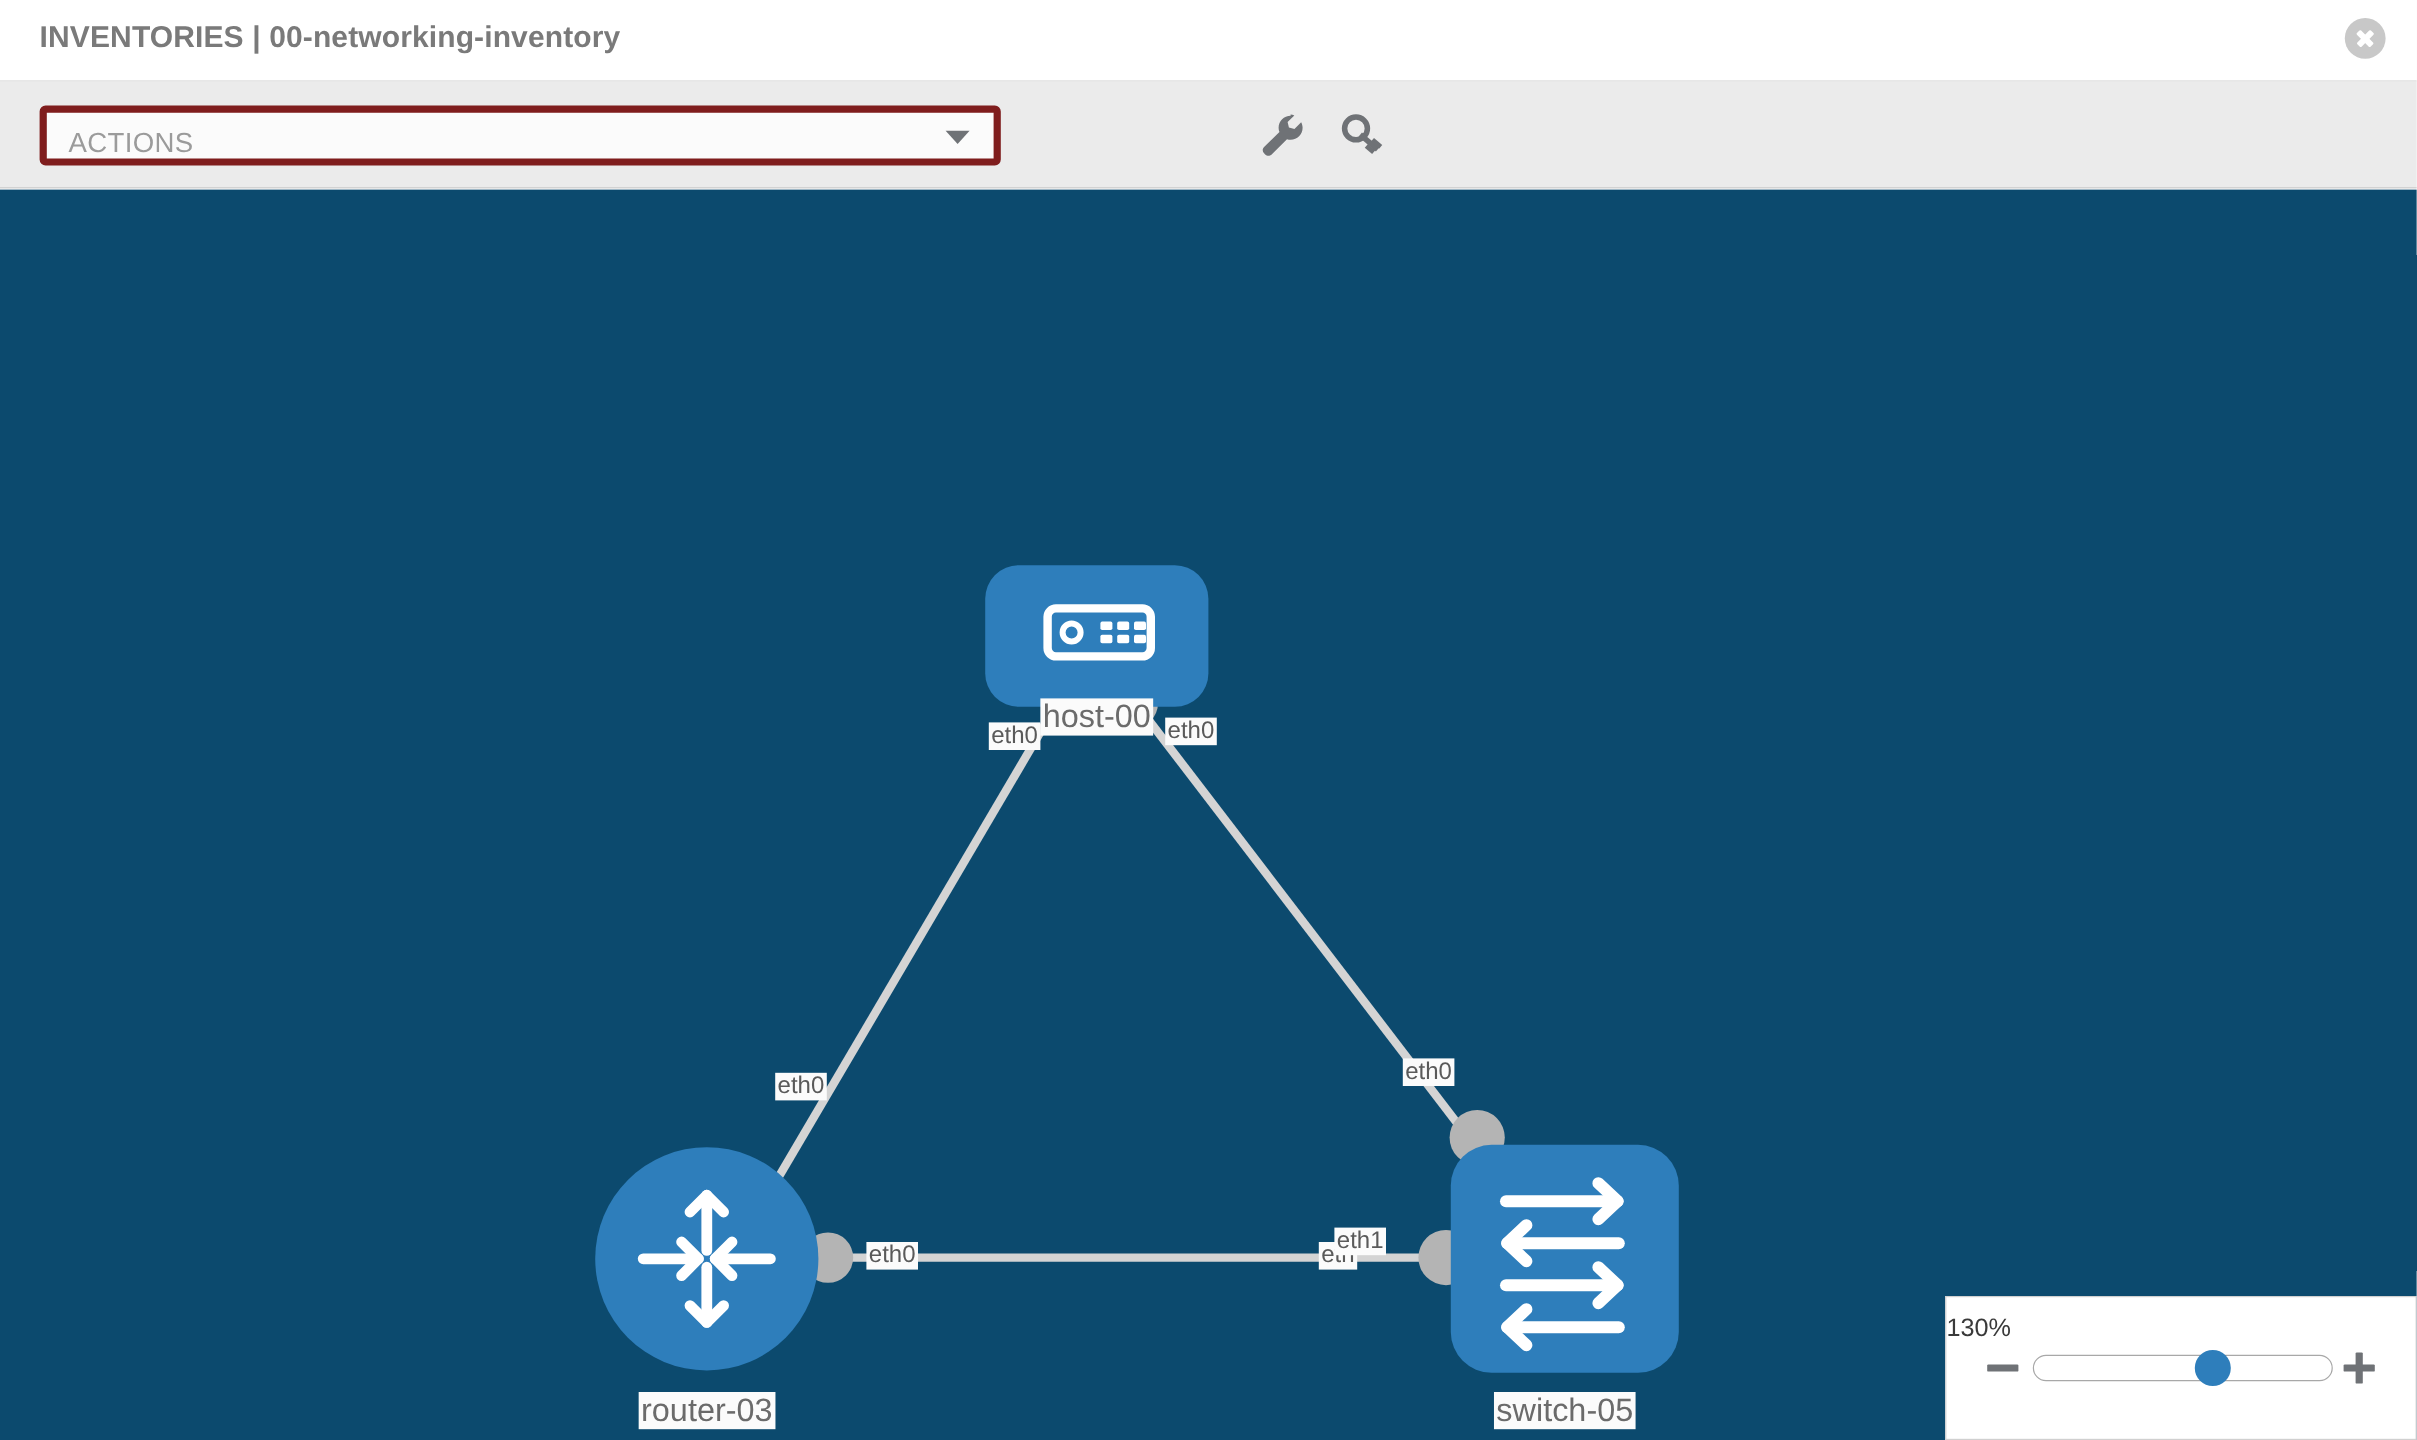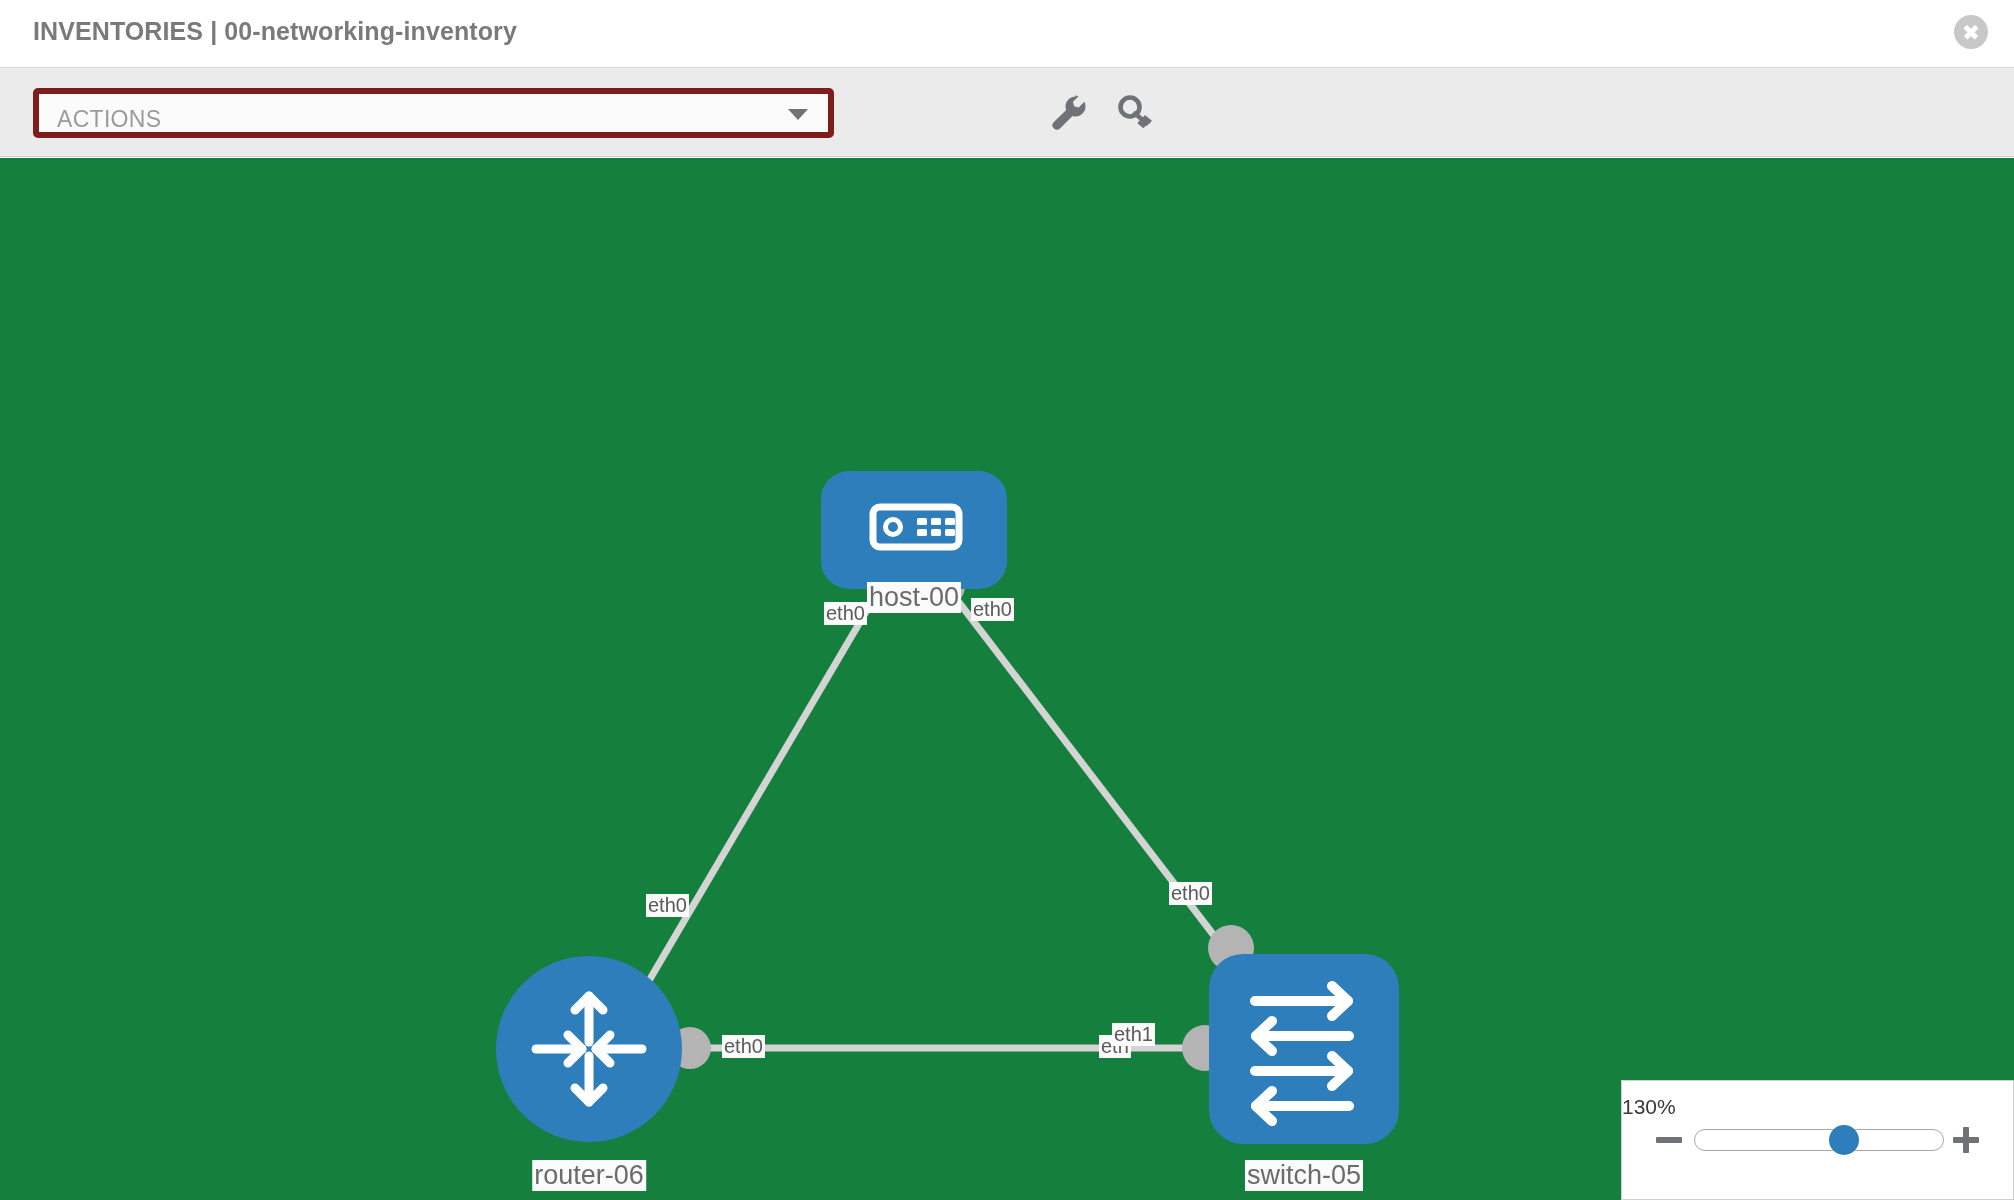--- a/index.html
+++ b/index.html
@@ -115,21 +115,21 @@
     font-size: 23px;
     color: #9b9b9b;
     letter-spacing: 0.3px;
   }
 
   
   .canvas {
     position: absolute;
     left: 0; top: 158px;
     width: 2014px; height: 1042px;
-    background: #15803d;
+    background: #0c4a6e;
     overflow: hidden;
   }
   .canvas-svg {
     position: absolute;
     left: 0; top: 0;
     width: 2014px; height: 1042px;
   }
 
   
   .node-label {
@@ -328,21 +328,21 @@
     <div class="iface-label" style="left:1169px; top:724px;">eth0</div>
 
     <div class="iface-label" style="left:722px; top:877px;">eth0</div>
 
     <div class="iface-label" style="left:1099px; top:877px;">eth</div>
 
     <div class="iface-label" style="left:1112px; top:865px;">eth1</div>
 
     <div class="node-label" style="left:914px; top:424px;">host-00</div>
 
-    <div class="node-label" style="left:589px; top:1002px;">router-06</div>
+    <div class="node-label" style="left:589px; top:1002px;">router-03</div>
 
     <div class="node-label" style="left:1304px; top:1002px;">switch-05</div>
 
     <div class="zoom-panel" style="left:1621px; top:922px;">
       <div class="zoom-value">130%</div>
       <div class="zoom-minus"></div>
       <div class="zoom-track">
         <div class="zoom-thumb" style="left: 60%;"></div>
       </div>
       <div class="zoom-plus"></div>

